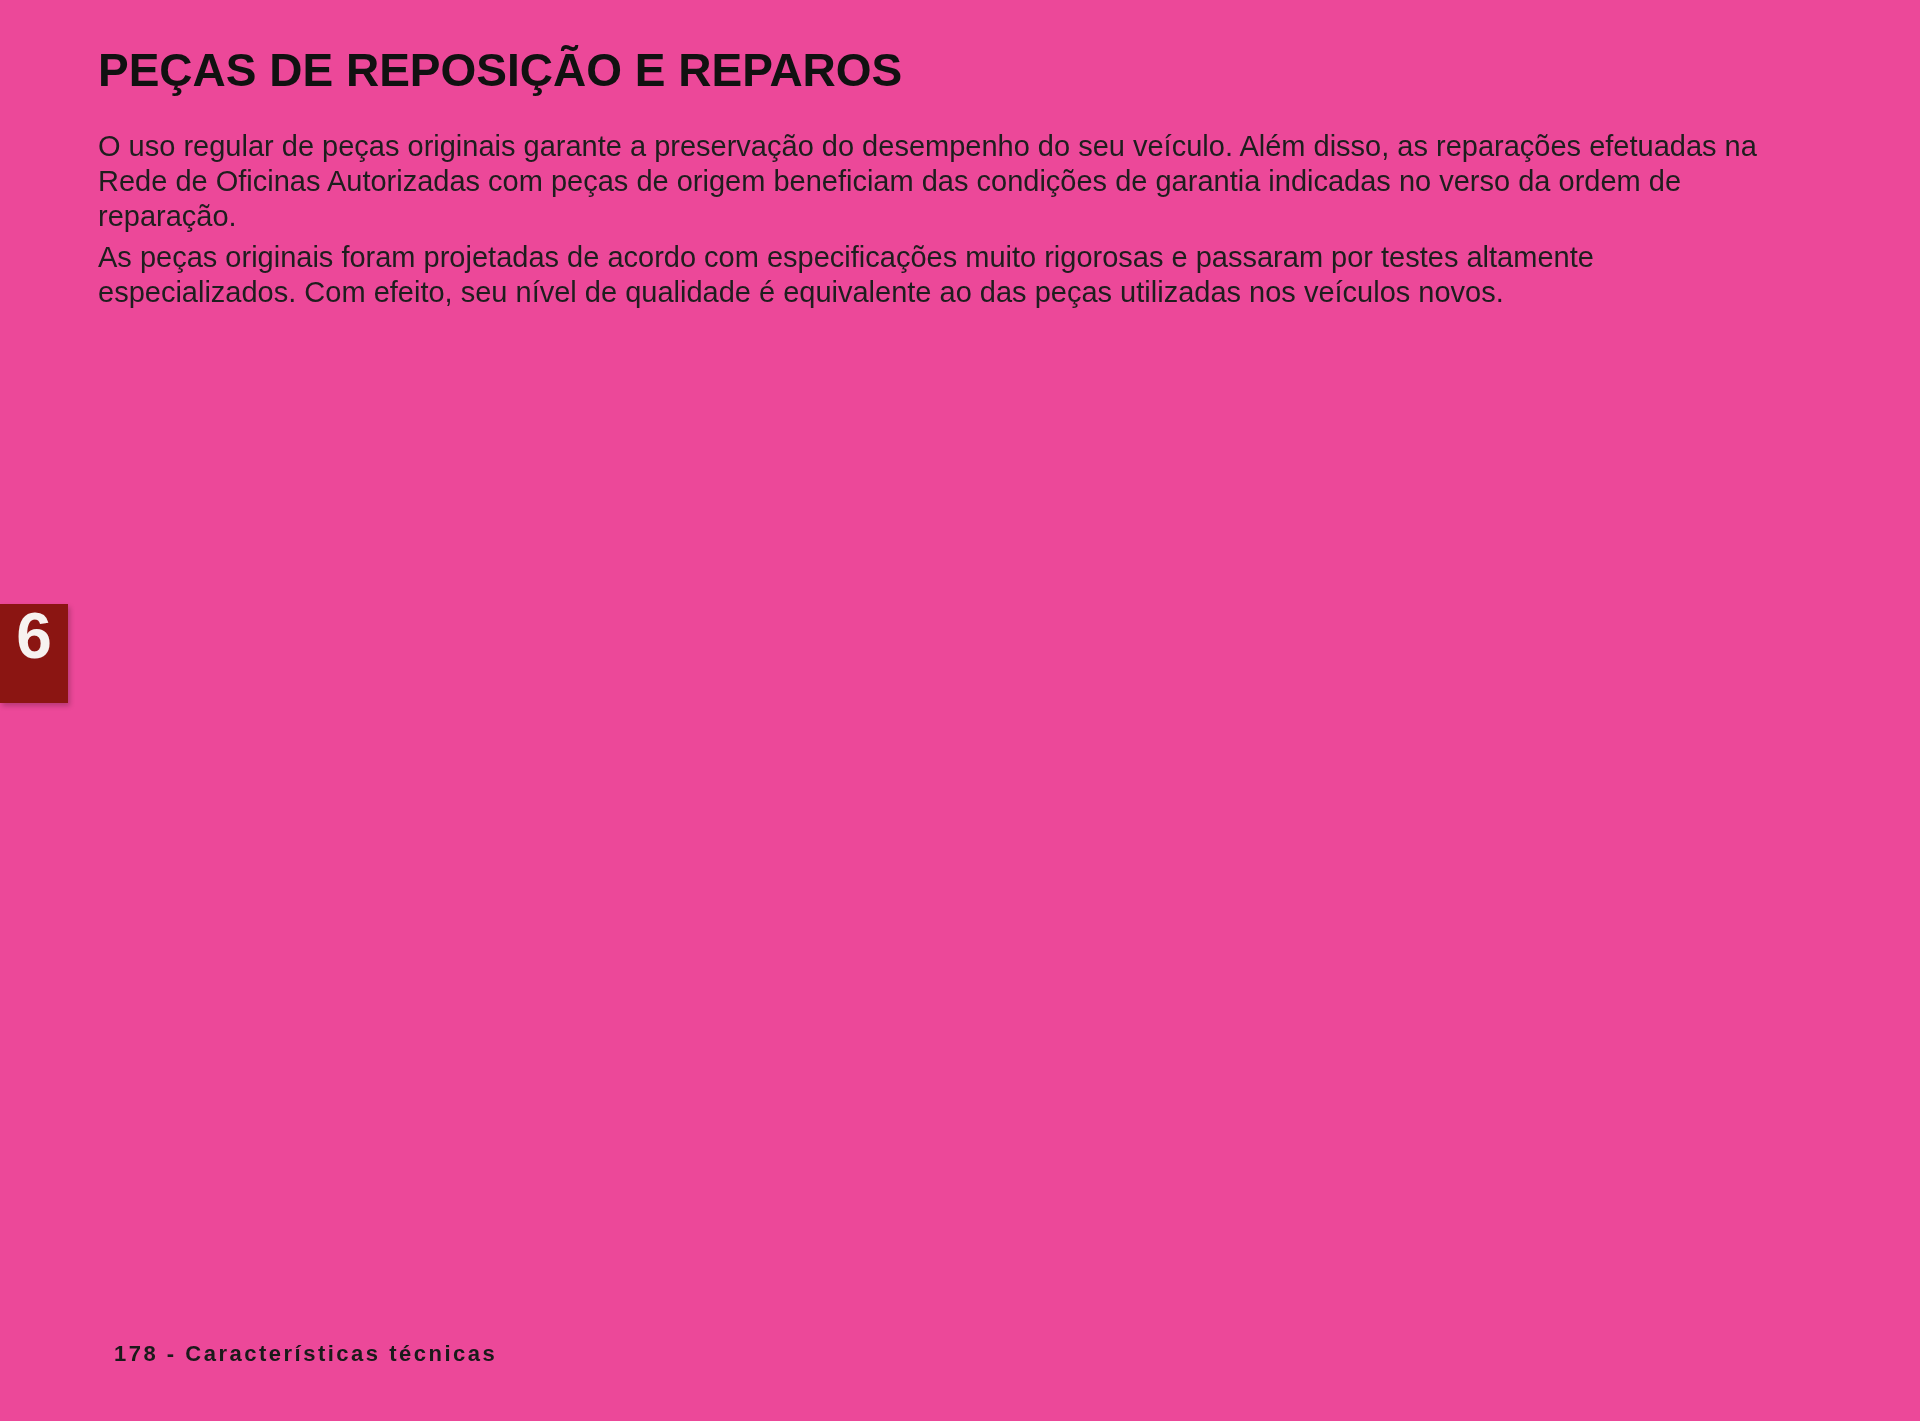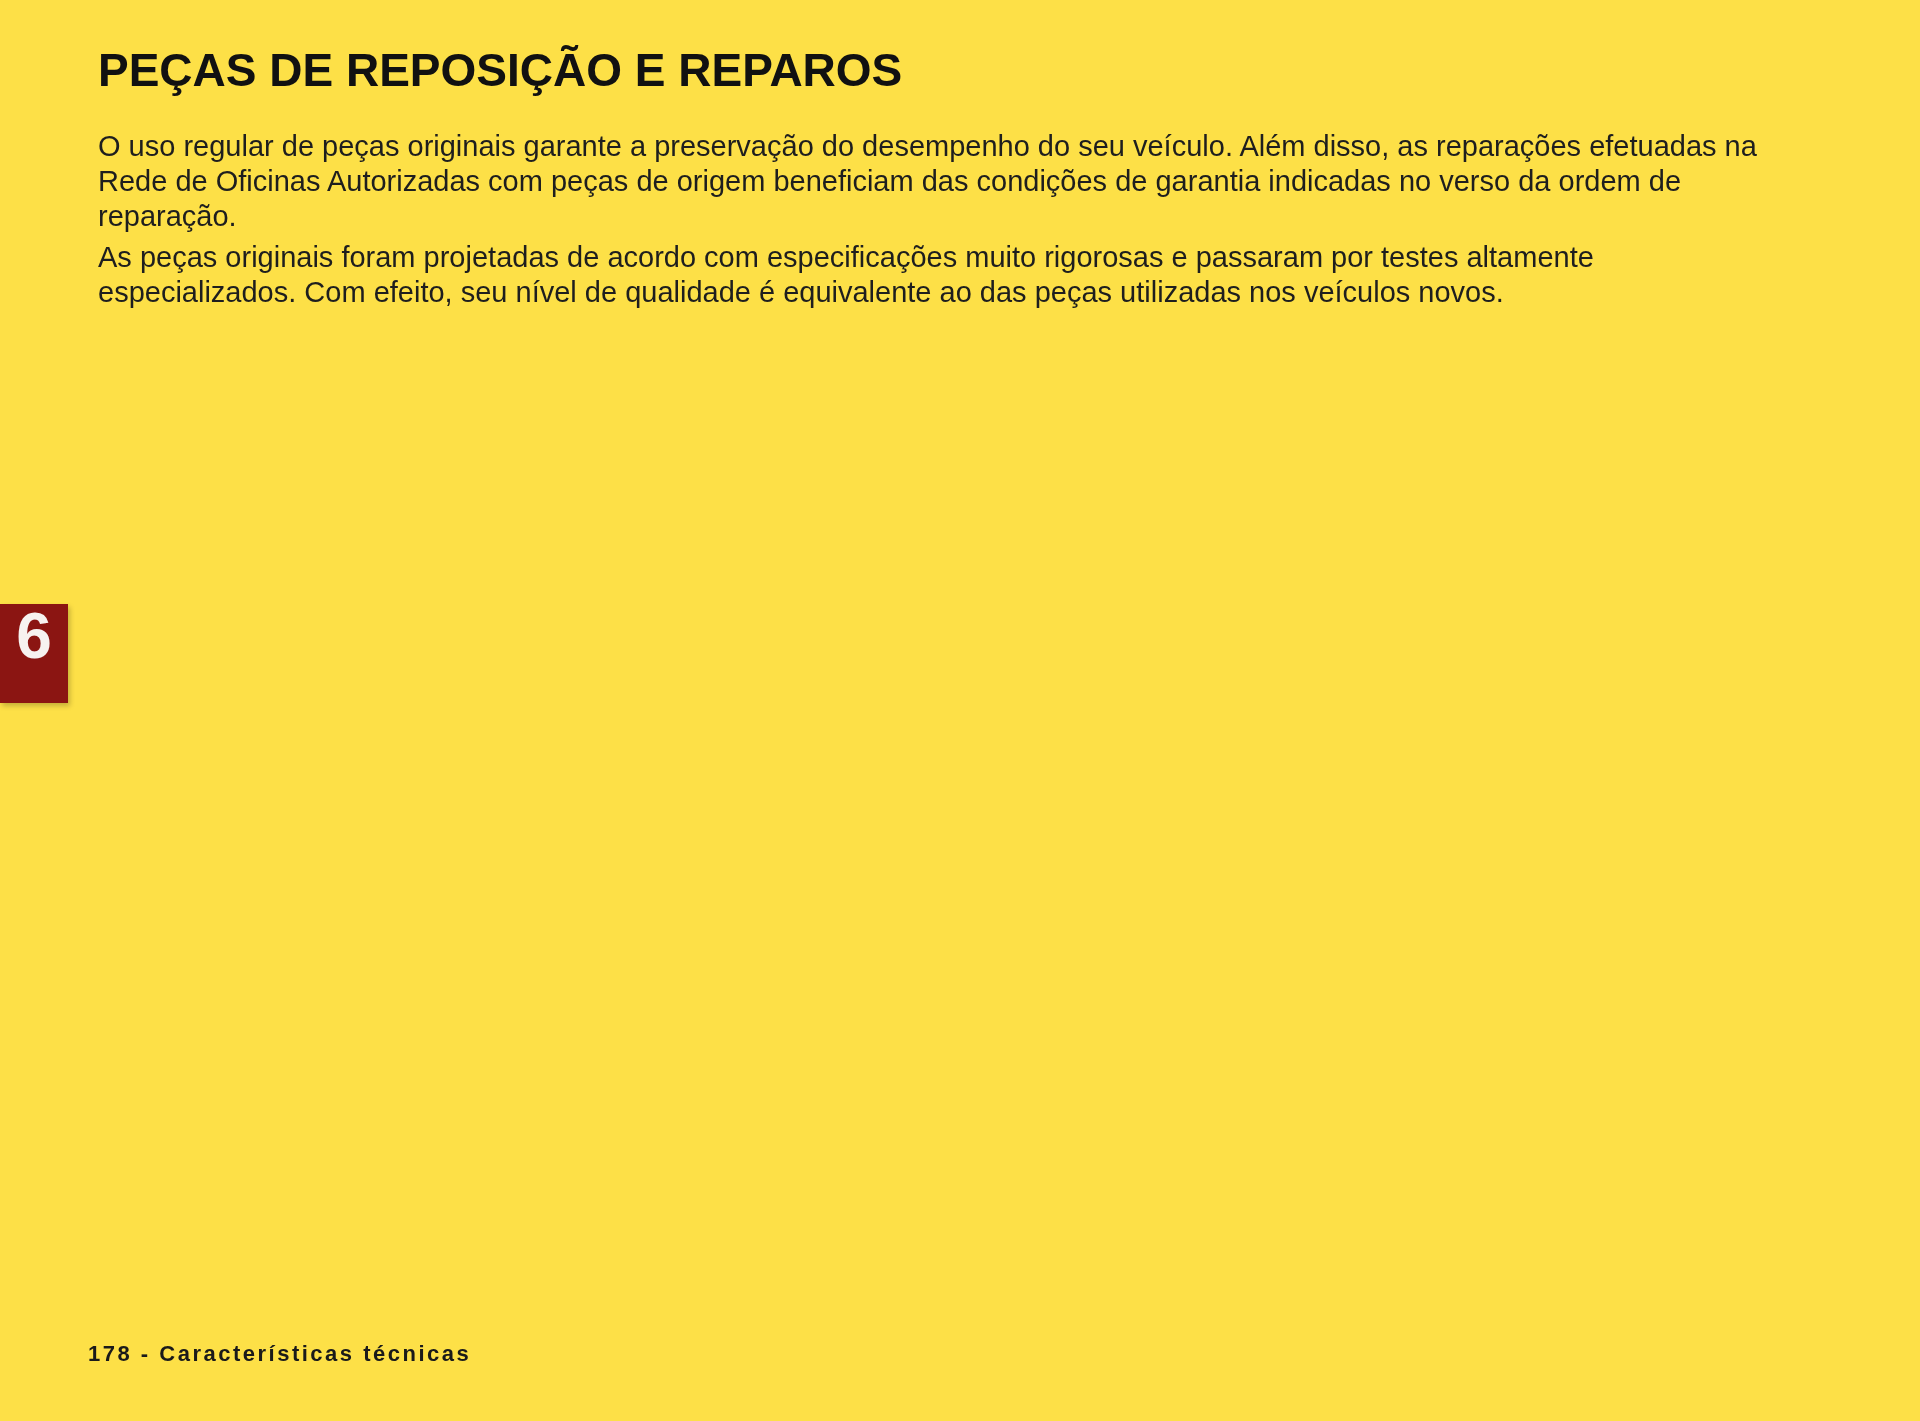--- a/index.html
+++ b/index.html
@@ -4,21 +4,21 @@
 <style>
   html, body {
     margin: 0;
     padding: 0;
     background: #ffffff;
   }
   .page {
     position: relative;
     width: 1920px;
     height: 1421px;
-    background: #fde047;
+    background: #ec4899;
     overflow: hidden;
     font-family: "Liberation Sans", sans-serif;
     color: #1c1c1c;
   }
   .content {
     position: absolute;
     top: 0;
     left: 98px;
     width: 1660px;
   }
@@ -56,21 +56,21 @@
     align-items: flex-start;
   }
   .chapter-tab .chapter-number {
     font-size: 64px;
     line-height: 1;
     font-weight: bold;
     color: #f7f2f0;
   }
   .footer {
     position: absolute;
-    left: 88px;
+    left: 114px;
     top: 1341px;
     font-size: 22px;
     font-weight: bold;
     letter-spacing: 2.5px;
     color: #1a1a1a;
     white-space: nowrap;
   }
 </style>
 </head>
 <body>

